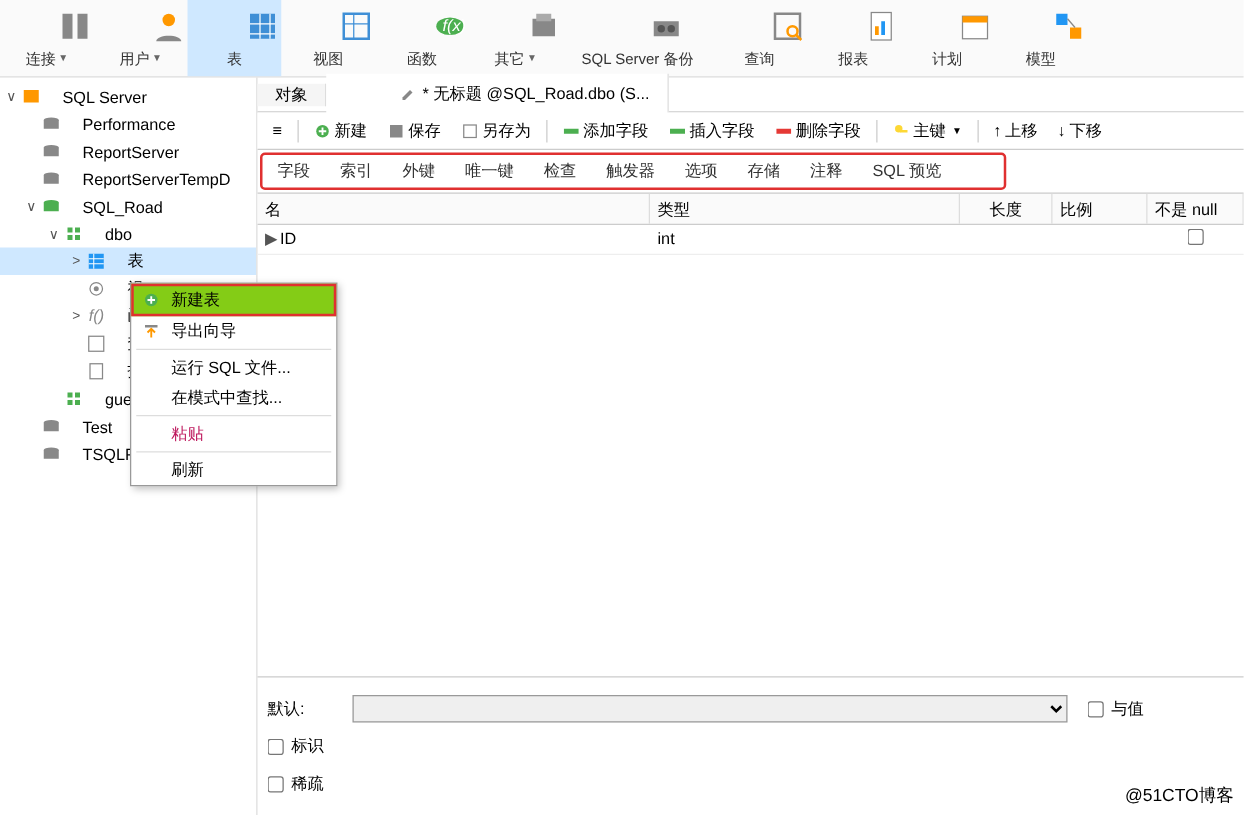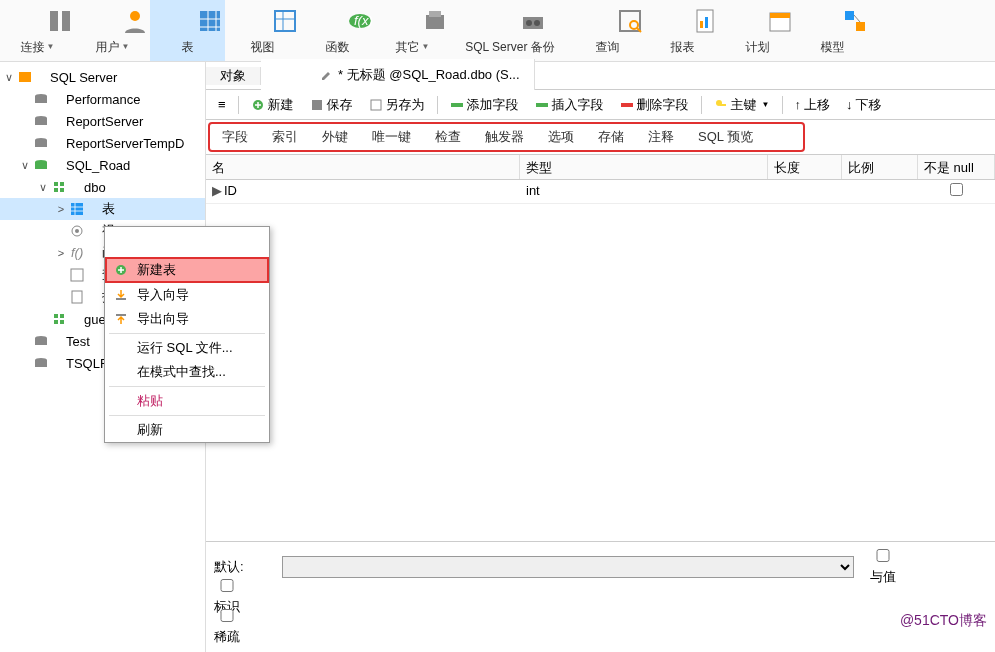--- a/index.html
+++ b/index.html
@@ -34,45 +34,45 @@
 .action-bar { height: 30px; display: flex; align-items: center; border-bottom: 1px solid #ccc; padding-left: 6px; gap: 4px; background: #fff; }
 .act { display: flex; align-items: center; gap: 3px; padding: 0 6px; cursor: pointer; height: 24px; }
 .act-sep { width: 1px; height: 18px; background: #ccc; margin: 0 2px; }
 .act-icon { width: 14px; height: 14px; display: inline-flex; align-items: center; justify-content: center; }
 
 .sub-tabs { height: 30px; display: flex; align-items: center; border: 2px solid #e03030; border-radius: 4px; margin: 2px 190px 2px 2px; }
 .sub-tab { padding: 0 12px; cursor: pointer; color: #333; }
 
 .grid-header { height: 26px; display: flex; border-bottom: 1px solid #ccc; border-top: 1px solid #ccc; background: #fafafa; }
 .grid-header div { padding: 4px 6px; border-right: 1px solid #ddd; }
-.gh-name { width: 314px; } .gh-type { width: 248px; } .gh-len { width: 74px; } .gh-scale { width: 76px; } .gh-null { flex: 1; }
+.gh-name { width: 314px; } .gh-type { width: 248px; } .gh-len { width: 74px; text-align: center; } .gh-scale { width: 76px; } .gh-null { flex: 1; }
 .grid-row { height: 24px; display: flex; border-bottom: 1px solid #eee; }
 .grid-row div { padding: 3px 6px; }
 .gr-mark { width: 12px; color: #555; text-align: center; }
 .gr-name { width: 302px; } .gr-type { width: 248px; } .gr-len { width: 74px; } .gr-scale { width: 76px; } .gr-null { flex: 1; text-align: center; }
 
 .filler { flex: 1; }
 
 .bottom-pane { border-top: 1px solid #ccc; padding: 10px 8px; }
 .form-row { display: flex; align-items: center; height: 30px; gap: 16px; }
 .form-label { width: 52px; }
 .form-select { flex: 1; max-width: 572px; height: 22px; border: 1px solid #999; }
 .form-input { flex: 1; max-width: 560px; height: 22px; border: 1px solid #999; }
-.chk { display: flex; gap: 6px; flex-direction: column; }
+.chk { display: flex; align-items: center; gap: 6px; }
 .btn-dots { width: 26px; height: 22px; border: 1px solid #999; background: #eee; text-align: center; cursor: pointer; }
 
 
 .ctx-menu { position: absolute; left: 104px; top: 226px; width: 166px; background: #fff; border: 1px solid #999; box-shadow: 2px 2px 6px rgba(0,0,0,.25); z-index: 100; }
 .ctx-item { height: 24px; display: flex; align-items: center; padding: 0 8px; gap: 8px; cursor: pointer; }
-.ctx-item.hover { background: #fca5a5; border: 2px solid #e03030; height: 26px; padding: 0 6px; margin-top: 30px; }
+.ctx-item.hover { background: #84cc16; border: 2px solid #e03030; height: 26px; padding: 0 6px; }
 .ctx-sep { height: 1px; background: #ddd; margin: 2px 4px; }
 .ctx-item.disabled { color: #be185d; }
 .ctx-icon { width: 16px; display: inline-flex; align-items: center; justify-content: center; }
 
-.watermark { position: absolute; right: 8px; bottom: 22px; color: #701a75; font-size: 14px; }
+.watermark { position: absolute; right: 8px; bottom: 6px; color: #000000; font-size: 14px; }
 
 
 .green { fill: #4caf50; } .blue { fill: #2196f3; } .orange { fill: #ff9800; }
 .grey { fill: #888; } .yellow { fill: #fdd835; }
 </style>
 </head>
 <body>
 
 <div class="top-toolbar" id="top-toolbar">
     <div class="tb-item">
@@ -504,29 +504,20 @@
         <svg width="12" height="12">
           <circle cx="6" cy="6" r="5" class="green"></circle>
           <path d="M6 3v6M3 6h6" stroke="#fff" stroke-width="1.5"></path>
         </svg>
       </span>
       <span>新建表</span>
     </div>
     <div class="ctx-item">
       <span class="ctx-icon">
         <svg width="12" height="12">
-          <path d="M6 1v7M3 5l3 3 3-3" stroke="#f90" fill="none" stroke-width="1.5"></path>
-          <rect x="1" y="9" width="10" height="2" class="grey"></rect>
-        </svg>
-      </span>
-      <span>导入向导</span>
-    </div>
-    <div class="ctx-item">
-      <span class="ctx-icon">
-        <svg width="12" height="12">
           <path d="M6 11V4M3 7l3-3 3 3" stroke="#f90" fill="none" stroke-width="1.5"></path>
           <rect x="1" y="1" width="10" height="2" class="grey"></rect>
         </svg>
       </span>
       <span>导出向导</span>
     </div>
     <div class="ctx-sep"></div>
     <div class="ctx-item">
       <span class="ctx-icon"></span>
       <span>运行 SQL 文件...</span>

